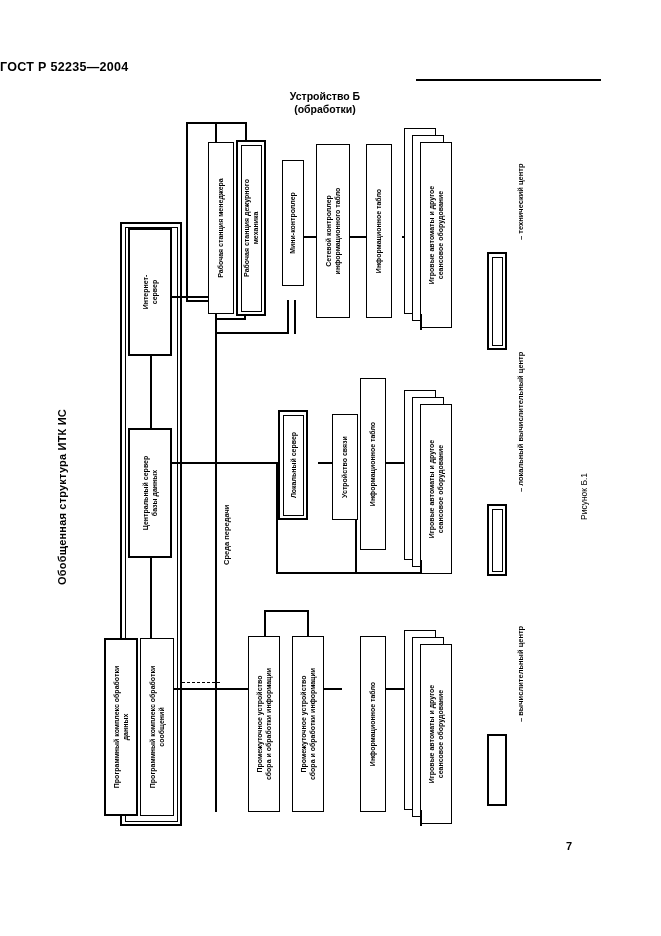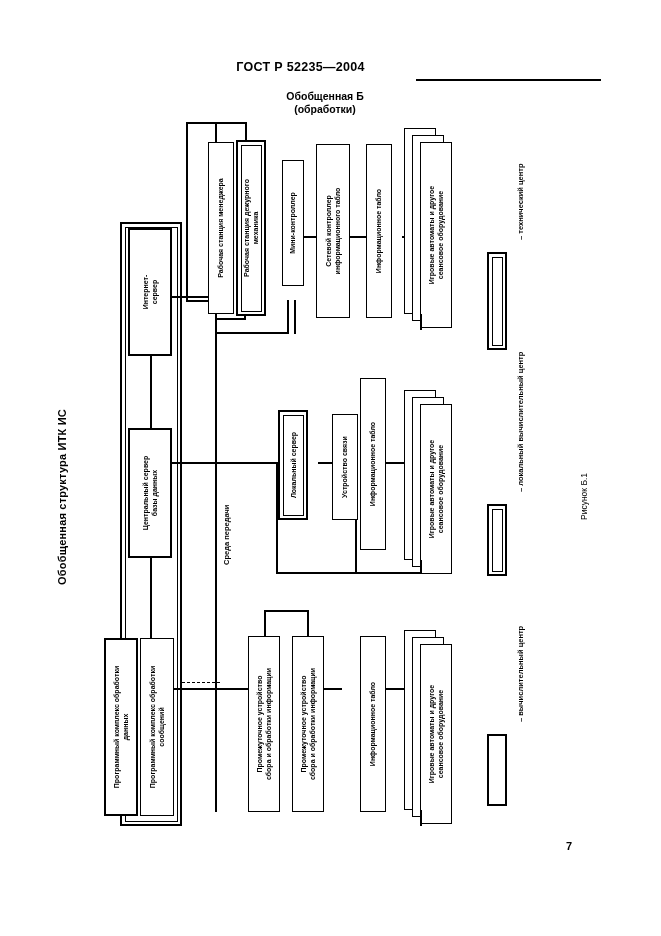--- a/index.html
+++ b/index.html
@@ -7,21 +7,21 @@
     width:661px;height:936px;position:relative;overflow:hidden;
     font-family:"Liberation Sans","DejaVu Sans",sans-serif;
     color:#000;
     -webkit-font-smoothing:none;
   }
   .page{position:absolute;inset:0;}
 
   
   #std-header{
     position:absolute;left:0;top:60px;width:601px;
-    text-align:center;font-size:12.5px;font-weight:bold;letter-spacing:.3px;
+    text-align:left;font-size:12.5px;font-weight:bold;letter-spacing:.3px;
   }
   #std-header .rule{
     position:absolute;right:0;top:19px;width:185px;height:2px;background:#000;
   }
   #annex-title{
     position:absolute;left:240px;top:90px;width:170px;
     text-align:center;font-size:10.5px;font-weight:bold;line-height:13px;
   }
   #page-number{
     position:absolute;left:566px;top:840px;font-size:11px;font-weight:bold;
@@ -95,21 +95,21 @@
 <body>
 
 <div class="page">
 
   <div id="std-header">
     <span>ГОСТ Р 52235—2004</span>
     <div class="rule"></div>
   </div>
 
   <div id="annex-title">
-    <div>Обобщенная Б</div>
+    <div>Устройство Б</div>
     <div>(обработки)</div>
   </div>
 
   <div id="page-number">7</div>
 
   <div class="vert" id="diagram-title">Обобщенная структура ИТК ИС</div>
   <div class="vert" id="figure-caption">Рисунок Б.1</div>
   <div class="vert" id="medium-label">Среда передачи</div>
 
   <div class="frame" style="left:120px;top:222px;width:62px;height:604px;">

